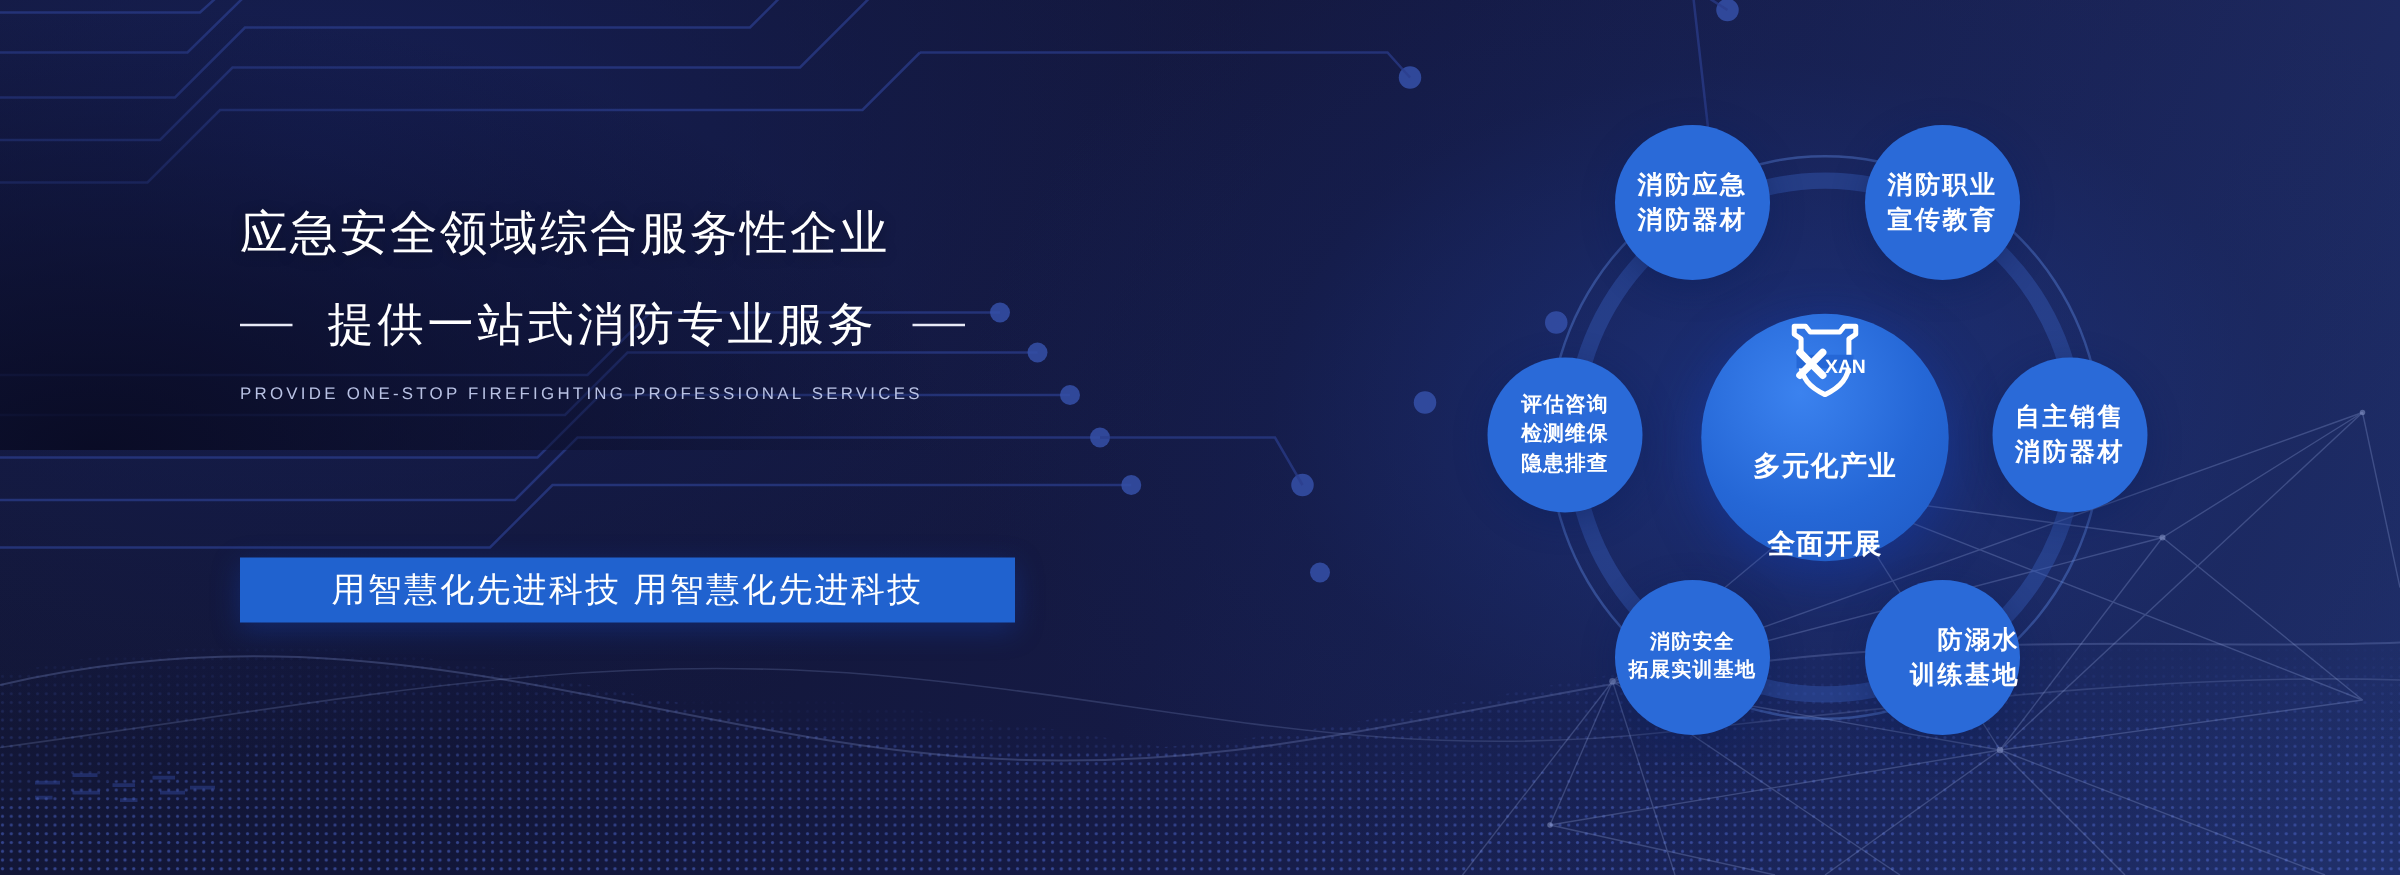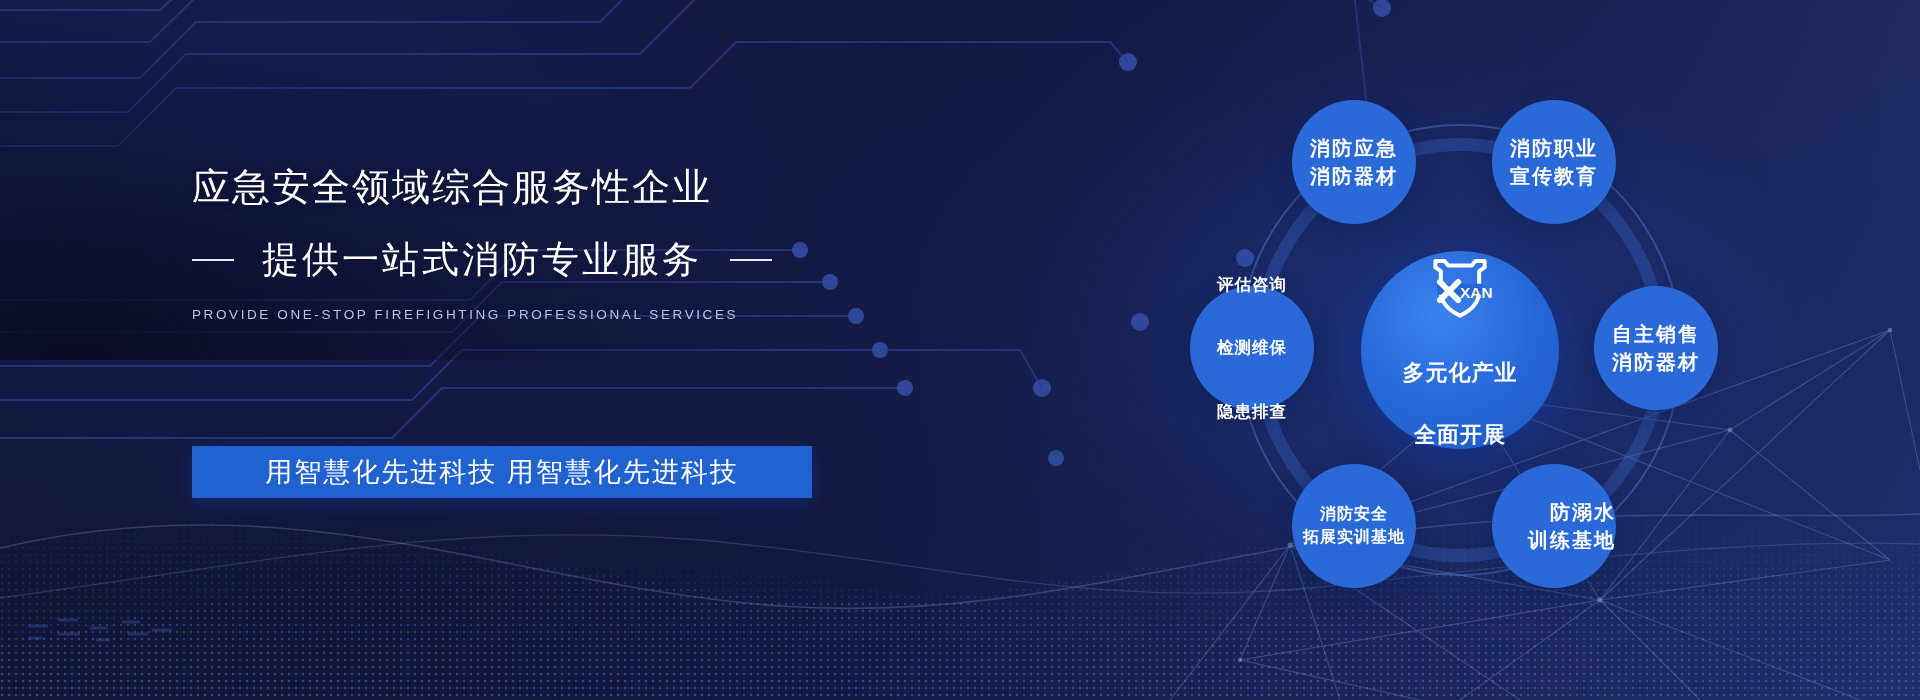--- a/index.html
+++ b/index.html
@@ -102,21 +102,21 @@
     box-shadow:0 10px 40px rgba(20,60,170,0.55);
     gap:32px;
   }
   .node.center .ctxt{ font-size:22px; line-height:1.34; letter-spacing:1px; font-weight:bold; text-align:center;}
 
   .node.n1{ width:124px; height:124px; left:182px; top:40px; }   
   .node.n2{ width:124px; height:124px; left:382px; top:40px; }   
   .node.n3{ width:124px; height:124px; left:484px; top:226px; }  
   .node.n4{ width:124px; height:124px; left:382px; top:404px;align-items:flex-end; }  
   .node.n5{ width:124px; height:124px; left:182px; top:404px; }  
-  .node.n6{ width:124px; height:124px; left:80px;  top:226px;gap:40px; }  
+  .node.n6{ width:124px; height:124px; left:80px;  top:226px; }  
 
   .node.n5 .ln, .node.n6 .ln{ font-size:16px; letter-spacing:1px; }
   .node.n6 .ln{ font-size:16.5px; }
 
   
   .logo{ width:74px; height:78px; margin-bottom:4px; }
 </style>
 </head>
 <body>
 

